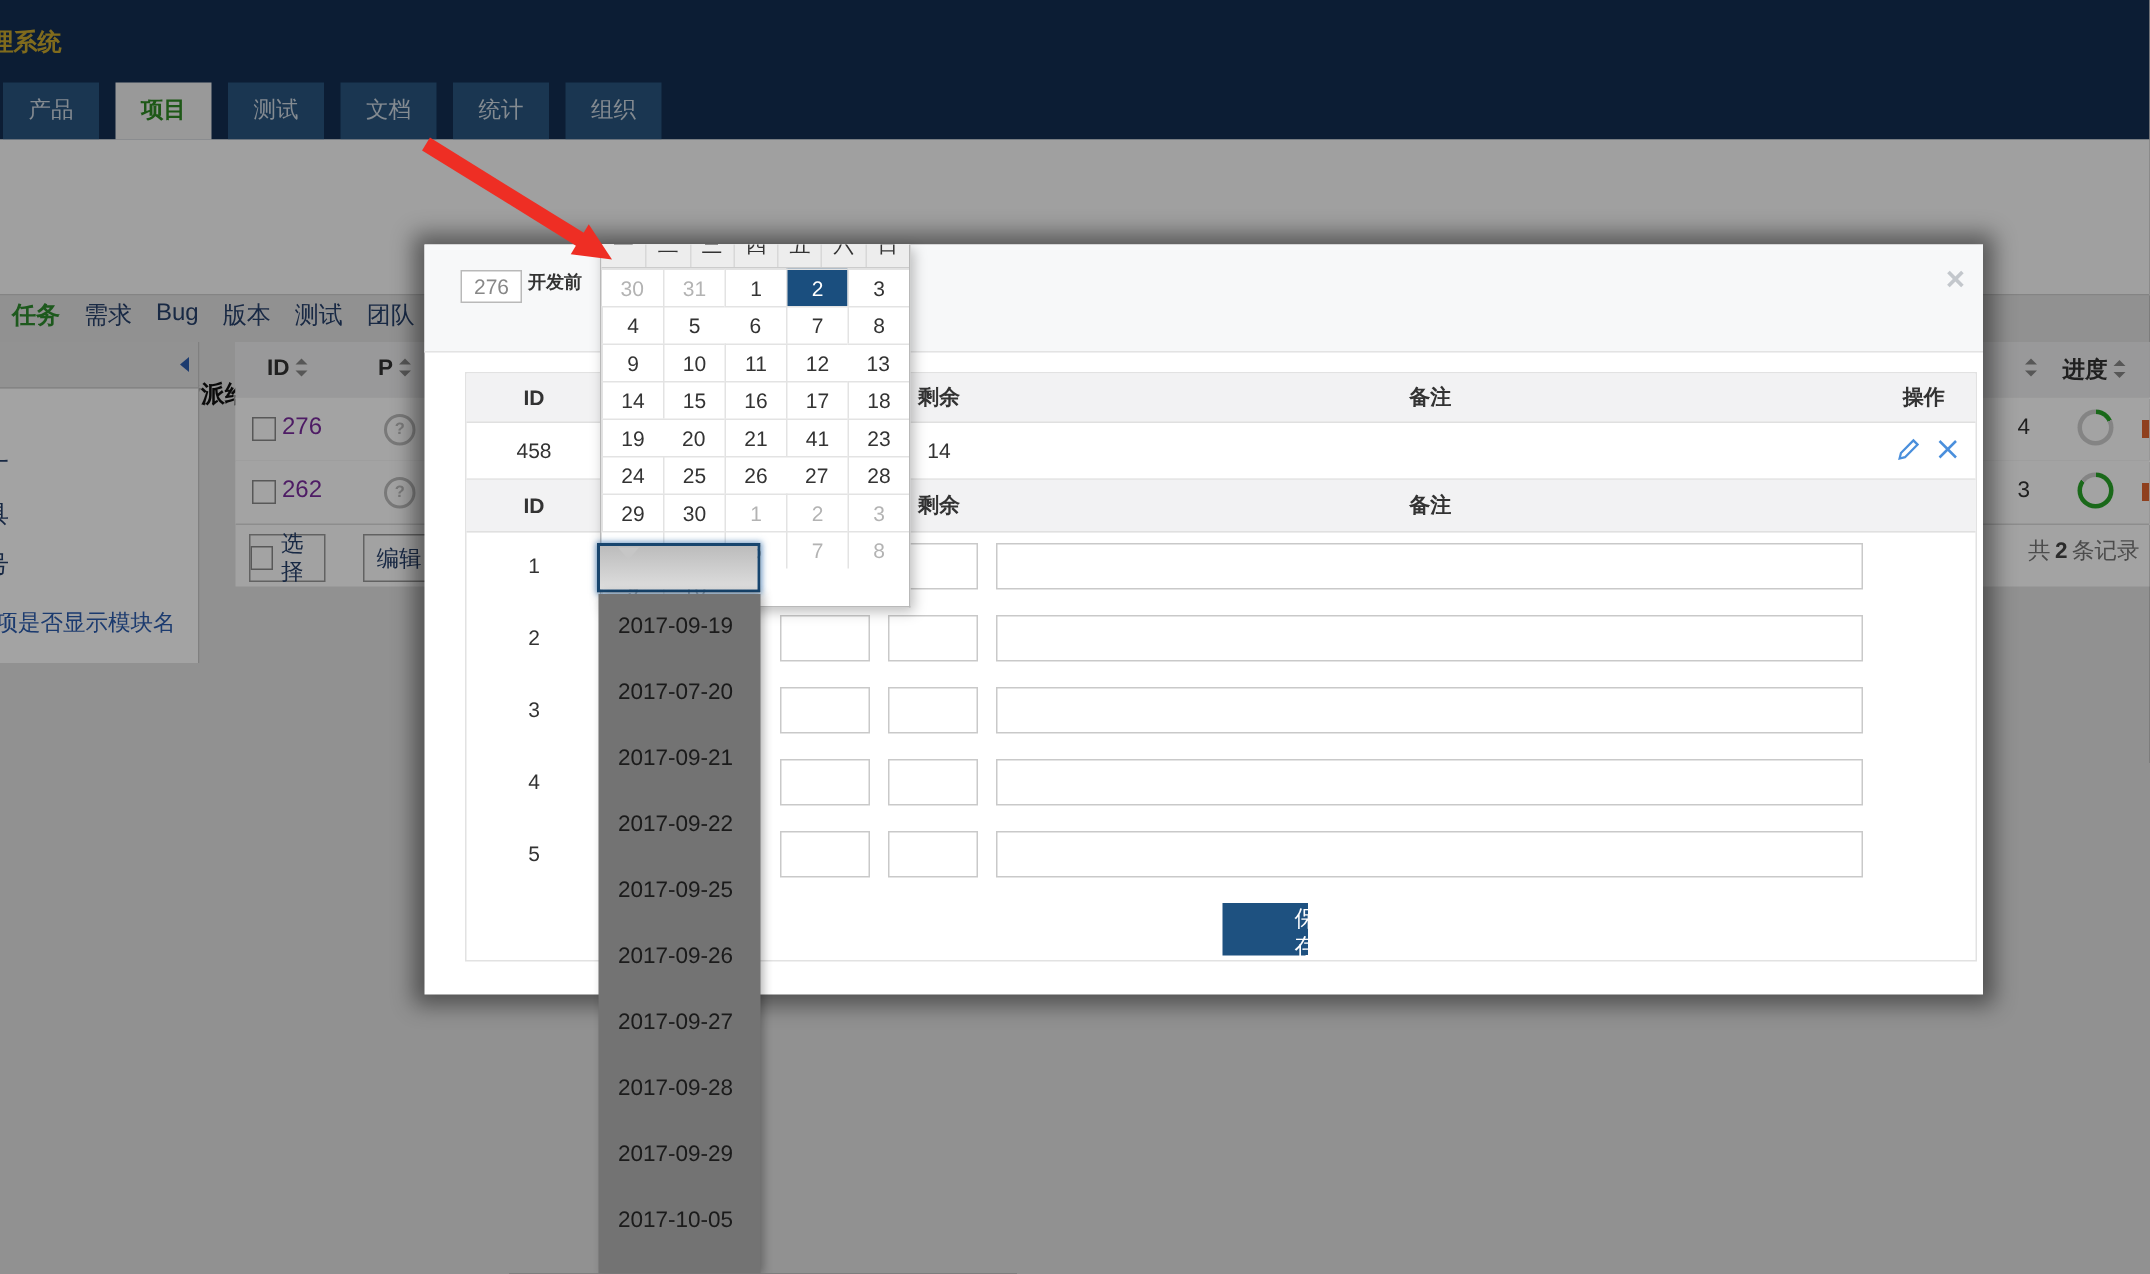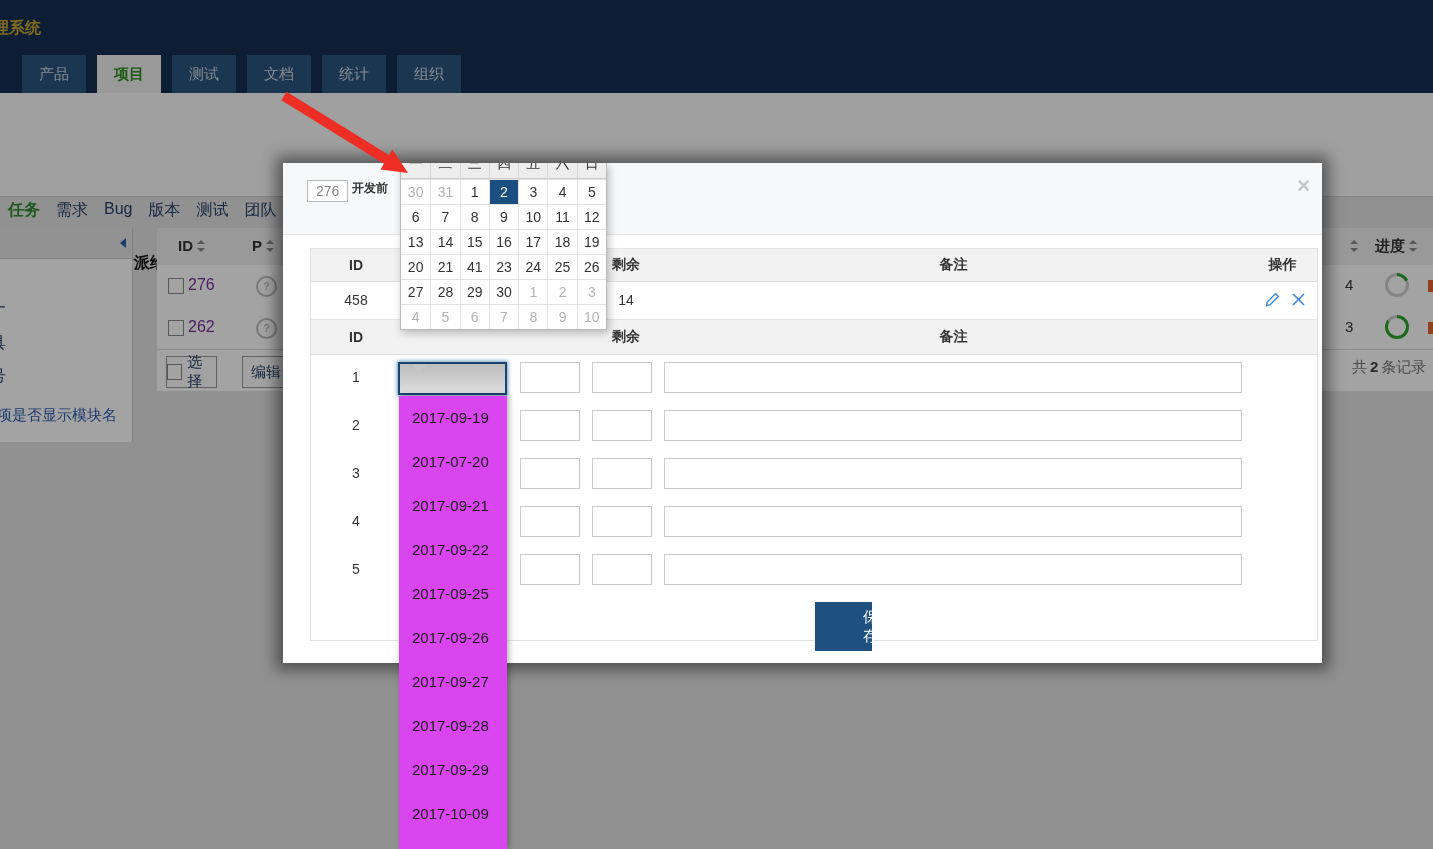--- a/index.html
+++ b/index.html
@@ -4,21 +4,21 @@
 <style>
   html,body{margin:0;padding:0;background:#555;}
   #page{position:relative;width:1433px;height:849px;overflow:hidden;background:#e3e3e3;
         font-family:"Liberation Sans","DejaVu Sans",sans-serif;-webkit-font-smoothing:antialiased;}
   .abs{position:absolute;}
 
   
   #bg{position:absolute;inset:0;z-index:1;}
   #topnav{position:absolute;left:0;top:0;width:1433px;height:93px;background:#132e52;}
   #brand{position:absolute;left:-7px;top:18px;color:#c9a82e;font-size:16px;font-weight:bold;white-space:nowrap;}
-  #tabs{position:absolute;left:22px;bottom:0;display:flex;gap:11px;}
+  #tabs{position:absolute;left:2px;bottom:0;display:flex;gap:11px;}
   .tab{width:64px;height:38px;line-height:38px;text-align:center;background:#29557f;color:#cfd9e3;font-size:15px;cursor:pointer;}
   .tab.active{background:#f0f0f0;color:#2f8a24;font-weight:bold;}
   #subband{position:absolute;left:0;top:93px;width:1433px;height:103px;background:#fbfbfb;border-bottom:1px solid #cfcfcf;}
   #subnav{position:absolute;left:8px;top:107px;display:flex;gap:16px;font-size:16px;color:#27406b;}
   .subnav-item.active{color:#2e8b2e;font-weight:bold;}
   #filters{position:absolute;left:8px;top:160px;display:flex;gap:15px;font-size:16px;color:#333;white-space:nowrap;}
   .filter-item.strong{font-weight:bold;color:#111;}
   #report{position:absolute;right:13px;top:161px;font-size:15px;color:#27406b;display:flex;align-items:center;gap:5px;}
   
   #sidebar{position:absolute;left:0;top:228px;width:132px;height:214px;background:#fff;border-right:1px solid #c9c9c9;}
@@ -56,41 +56,41 @@
   .t-head{position:absolute;left:0;width:100%;background:#f2f2f3;border-bottom:1px solid #e0e0e0;font-weight:bold;font-size:14px;color:#333;}
   .t-cell{position:absolute;top:0;height:100%;display:flex;align-items:center;justify-content:center;}
   #t1-head{top:0;height:32px;}
   #t1-row{position:absolute;left:0;top:32px;width:100%;height:38px;border-bottom:1px solid #e6e6e6;font-size:14px;color:#333;}
   #t2-head{top:70px;height:34px;border-top:1px solid #e6e6e6;}
   .form-row{position:absolute;left:0;width:100%;height:48px;}
   .row-num{position:absolute;left:0;top:0;width:90px;height:48px;display:flex;align-items:center;justify-content:center;font-size:14px;color:#333;}
   .mini-input,.wide-input{position:absolute;top:9px;height:31px;border:1px solid #c9c9c9;background:#fff;box-sizing:border-box;font-size:14px;padding:0 6px;font-family:inherit;}
   .mini-input{width:60px;}
   .wide-input{left:353px;width:578px;}
-  #save-btn{position:absolute;left:504px;top:353px;width:57px;height:49px;background:#1e5180;color:#fff;border:none;font-size:15px;font-family:inherit;cursor:pointer;padding-left:48px;}
+  #save-btn{position:absolute;left:504px;top:353px;width:57px;height:35px;background:#1e5180;color:#fff;border:none;font-size:15px;font-family:inherit;cursor:pointer;padding-left:48px;}
   .icon-btn{position:absolute;width:17px;height:17px;cursor:pointer;}
 
   
   #calendar{position:absolute;left:400px;top:163px;width:207px;z-index:30;background:#fff;border:1px solid #b9b9b9;border-top:none;box-sizing:border-box;box-shadow:2px 3px 8px rgba(0,0,0,0.25);}
   #cal-weekdays{display:grid;grid-template-columns:repeat(7,1fr);height:15px;overflow:hidden;background:#ededed;border-bottom:1px solid #ccc;}
   #cal-weekdays span{display:block;text-align:center;font-size:14px;color:#333;line-height:28px;margin-top:-14px;border-left:1px solid #d8d8d8;}
   #cal-weekdays span:first-child{border-left:none;}
-  #cal-grid{display:grid;grid-template-columns:repeat(7,1fr);}
+  #cal-grid{display:grid;grid-template-columns:repeat(5,1fr);}
   .cal-cell{height:24px;line-height:24px;text-align:center;font-size:14px;color:#333;border-top:1px solid #e3e3e3;border-left:1px solid #e3e3e3;cursor:pointer;}
   .cal-cell.c0{border-left:none;}
   .cal-cell.muted{color:#b3b3b3;}
   .cal-cell.selected{background:#1a4e7e;color:#fff;}
   #cal-today{height:31px;line-height:31px;text-align:center;font-size:15px;color:#333;border-top:1px solid #e3e3e3;cursor:pointer;}
 
   
   #date-select{position:absolute;left:398px;top:362px;width:109px;height:33px;z-index:40;
       background:linear-gradient(180deg,#bcbcbc,#dedede);border:2px solid #17456e;box-sizing:border-box;
       box-shadow:0 0 4px 1px rgba(50,110,170,0.7);cursor:pointer;}
   #select-caret{position:absolute;left:12px;top:1px;width:0;height:0;border-left:7px solid transparent;border-right:7px solid transparent;border-top:8px solid #c6c6c6;}
-  #dropdown{position:absolute;left:399px;top:396px;width:108px;height:453px;background:#d946ef;z-index:40;box-shadow:2px 0 6px rgba(0,0,0,0.3);}
+  #dropdown{position:absolute;left:399px;top:396px;width:108px;height:453px;background:#737373;z-index:40;box-shadow:2px 0 6px rgba(0,0,0,0.3);}
   .dd-item{height:44px;line-height:44px;padding-left:13px;font-size:15px;color:#1b1b1b;cursor:pointer;white-space:nowrap;}
 
   
   #arrow-svg{position:absolute;inset:0;z-index:60;pointer-events:none;}
 </style>
 </head>
 <body>
 
 <div id="page">
 
@@ -311,20 +311,20 @@
   <div id="dropdown">
       <div class="dd-item">2017-09-19</div>
       <div class="dd-item">2017-07-20</div>
       <div class="dd-item">2017-09-21</div>
       <div class="dd-item">2017-09-22</div>
       <div class="dd-item">2017-09-25</div>
       <div class="dd-item">2017-09-26</div>
       <div class="dd-item">2017-09-27</div>
       <div class="dd-item">2017-09-28</div>
       <div class="dd-item">2017-09-29</div>
-      <div class="dd-item">2017-10-09</div>
+      <div class="dd-item">2017-10-05</div>
     </div>
 
   <svg id="arrow-svg" width="1433" height="849">
     <line id="arrow-line" x1="284" y1="96" x2="389" y2="161" stroke-width="10" stroke="#ee2e24"></line>
     <polygon id="arrow-head" points="408,173 380.5,169.5 392.5,149.5" fill="#ee2e24"></polygon>
   </svg>
 </div>
 
 </body></html>

